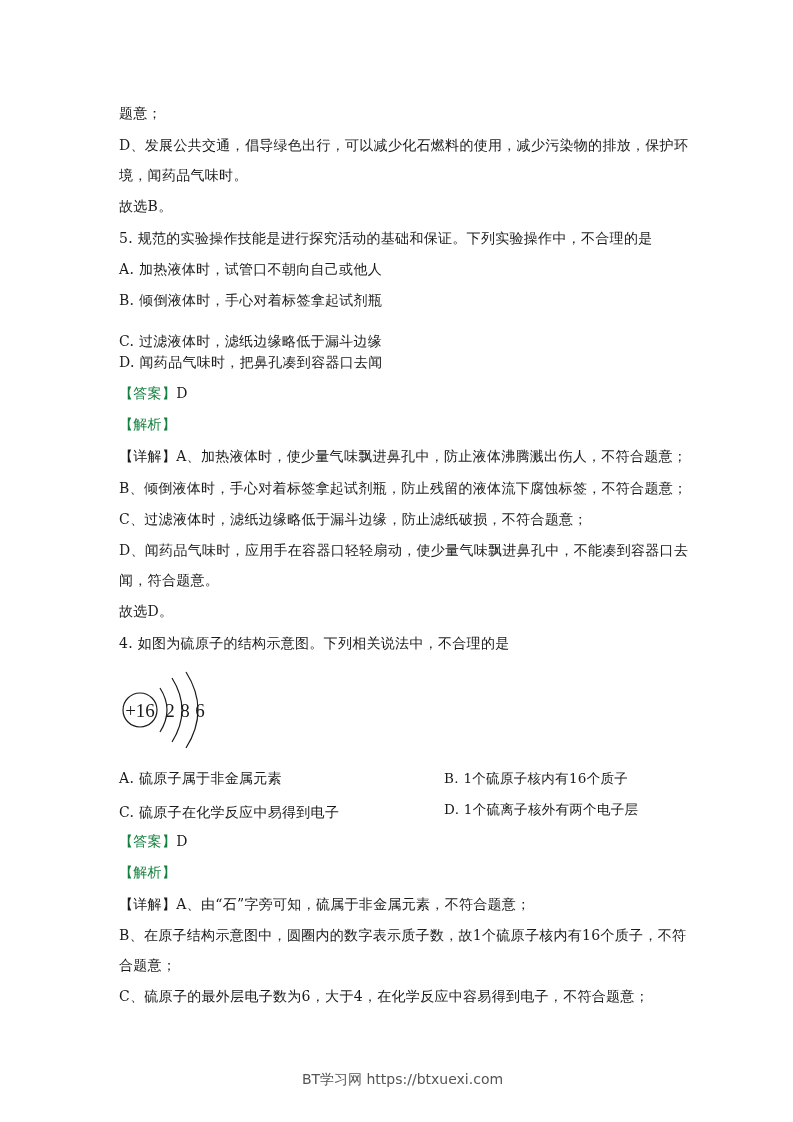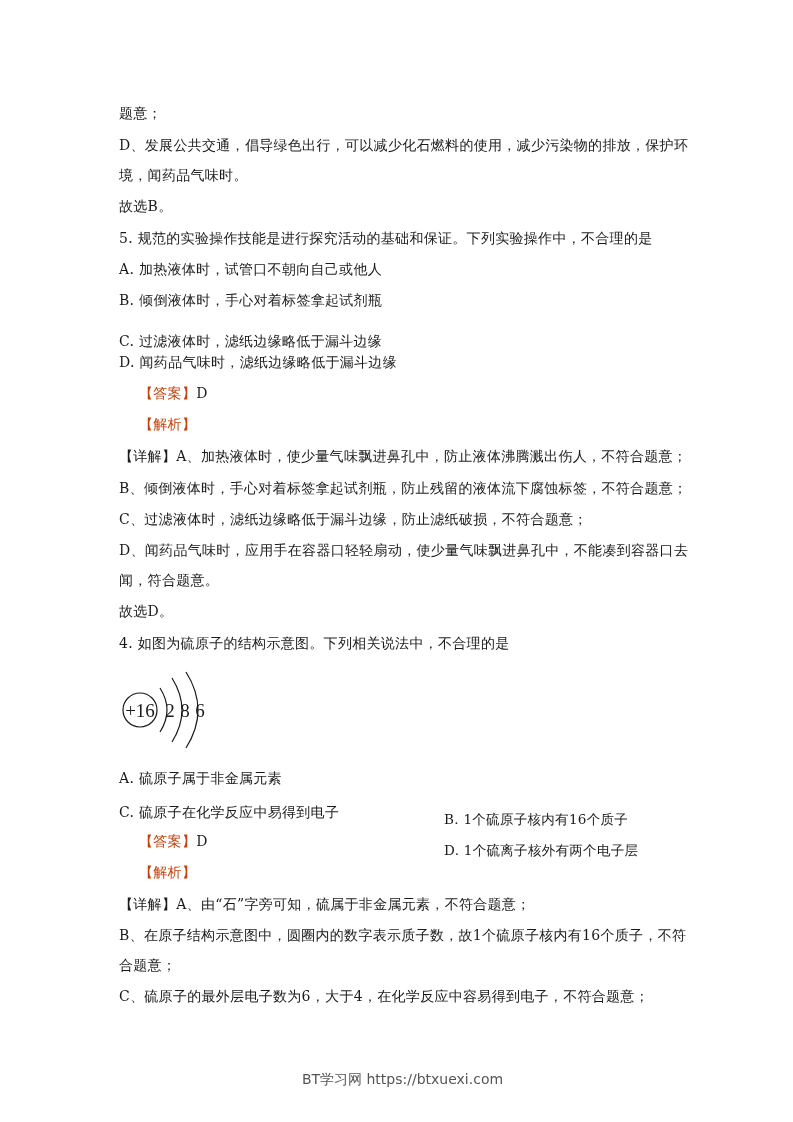--- a/index.html
+++ b/index.html
@@ -1,39 +1,39 @@
 <!DOCTYPE html>
 <html><head>
   <meta charset="utf-8">
   <style>
     html, body { margin: 0; padding: 0; background: #ffffff; }
     body { width: 793px; height: 1122px; position: relative; overflow: hidden;
            font-family: "DejaVu Serif", "Liberation Serif", serif; color: #1a1a1a; }
     .line { position: absolute; left: 119px; font-size: 14px; line-height: 18px; white-space: nowrap; letter-spacing: 0.3px; }
-    .blue { color: #c2410c; margin-left: 20px; }
+    .blue { color: #15803d; }
     .atom { position: absolute; left: 118px; top: 668px; width: 100px; height: 84px; }
-    .opt2 { position: absolute; left: 444px; font-size: 13.5px; line-height: 18px; white-space: nowrap; letter-spacing: 0.3px; margin-top: 41px; }
+    .opt2 { position: absolute; left: 444px; font-size: 13.5px; line-height: 18px; white-space: nowrap; letter-spacing: 0.3px; }
     .footer { position: absolute; top: 1071px; left: 0; width: 793px; text-align: center;
               font-family: "DejaVu Sans", "Liberation Sans", sans-serif; font-size: 14px; color: #555555; margin-left: 6px; }
   </style>
 </head>
 <body>
 
 <div>
 
   <div class="line" style="top:104px">题意；</div>
   <div class="line" style="top:136px">D、发展公共交通，倡导绿色出行，可以减少化石燃料的使用，减少污染物的排放，保护环</div>
   <div class="line" style="top:166px">境，闻药品气味时。</div>
   <div class="line" style="top:197px">故选B。</div>
 
   <div class="line" style="top:229px">5. 规范的实验操作技能是进行探究活动的基础和保证。下列实验操作中，不合理的是</div>
   <div class="line" style="top:260px">A. 加热液体时，试管口不朝向自己或他人</div>
   <div class="line" style="top:291px">B. 倾倒液体时，手心对着标签拿起试剂瓶</div>
   <div class="line" style="top:332px">C. 过滤液体时，滤纸边缘略低于漏斗边缘</div>
-  <div class="line" style="top:353px">D. 闻药品气味时，滤纸边缘略低于漏斗边缘</div>
+  <div class="line" style="top:353px">D. 闻药品气味时，把鼻孔凑到容器口去闻</div>
   <div class="line" style="top:384px">
     <span class="blue">【答案】</span><span>D</span>
   </div>
   <div class="line blue" style="top:415px">【解析】</div>
   <div class="line" style="top:447px">
     <span>【详解】</span><span>A、加热液体时，使少量气味飘进鼻孔中，防止液体沸腾溅出伤人，不符合题意；</span>
   </div>
   <div class="line" style="top:479px">B、倾倒液体时，手心对着标签拿起试剂瓶，防止残留的液体流下腐蚀标签，不符合题意；</div>
   <div class="line" style="top:510px">C、过滤液体时，滤纸边缘略低于漏斗边缘，防止滤纸破损，不符合题意；</div>
   <div class="line" style="top:541px">D、闻药品气味时，应用手在容器口轻轻扇动，使少量气味飘进鼻孔中，不能凑到容器口去</div>

